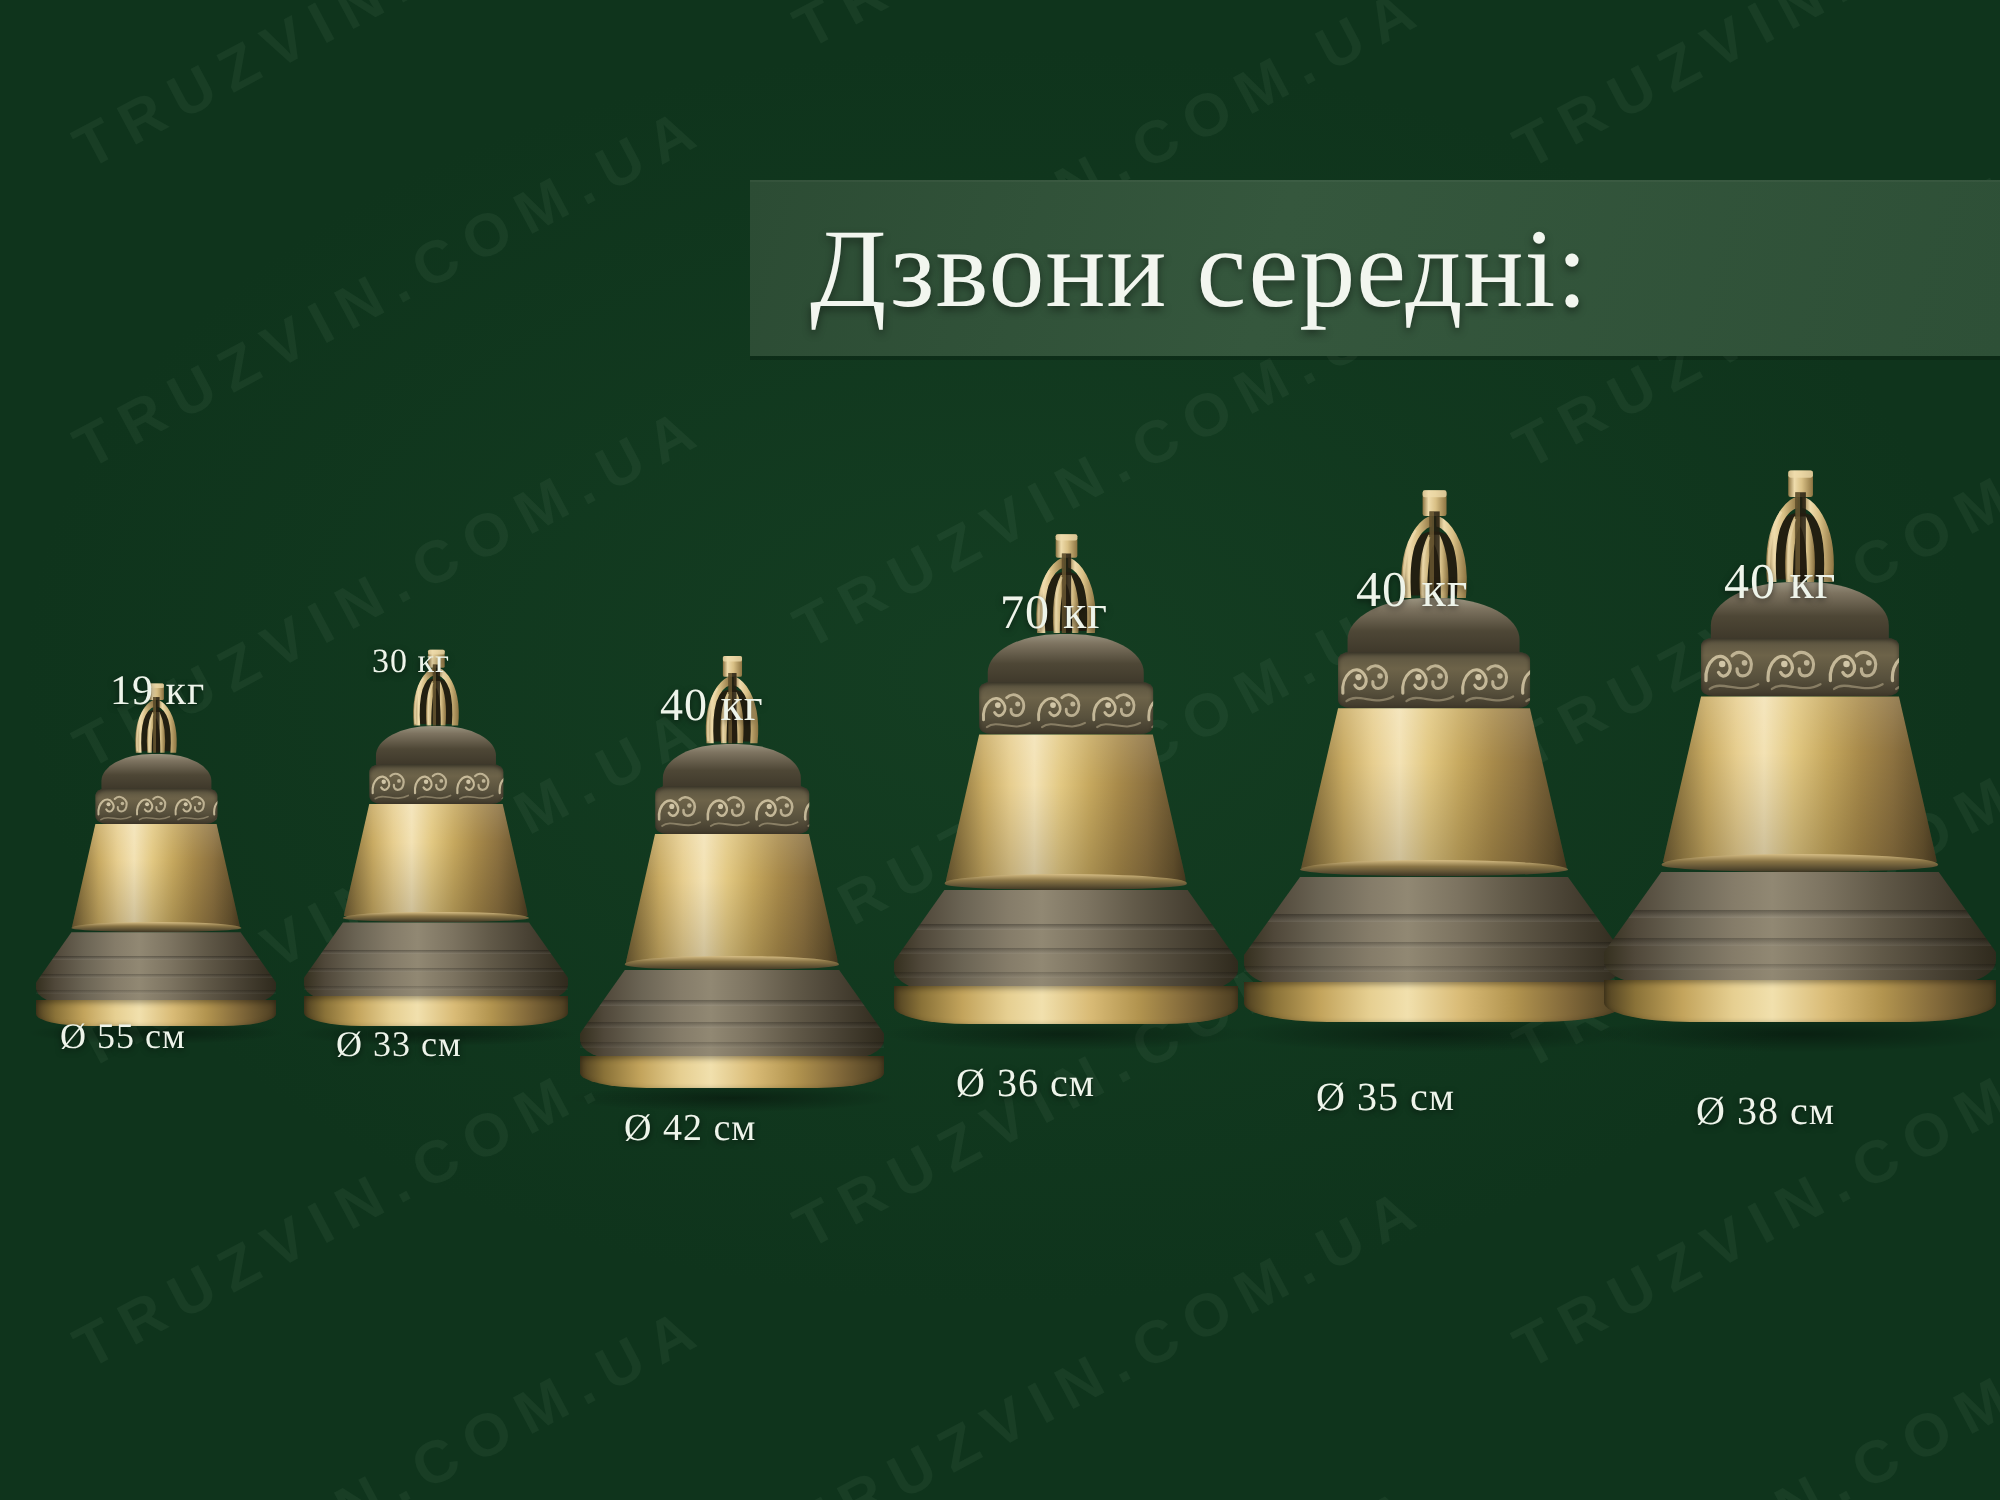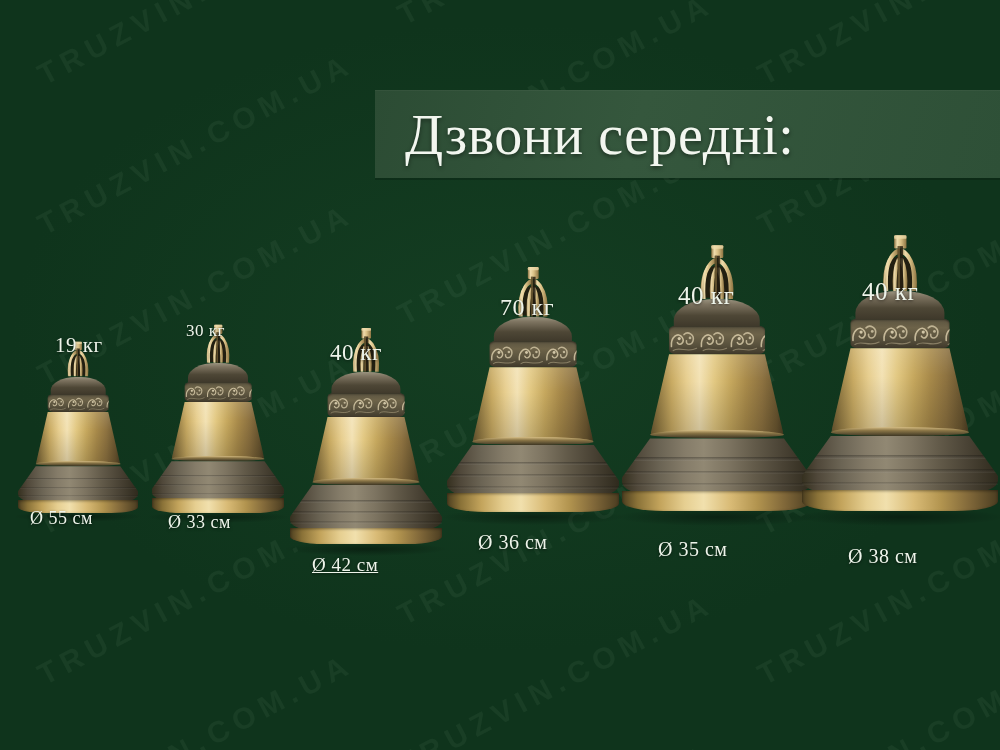--- a/index.html
+++ b/index.html
@@ -477,21 +477,21 @@
           </div>
           <div class="waist-ring" style="top: 151.385px; width: 107.16px; height: 6.63px;"></div>
           <div class="skirt" style="top: 158.015px; width: 152px; height: 45.305px; clip-path: polygon(14.75% 0%, 85.25% 0%, 100% 70%, 100% 100%, 0% 100%, 0% 70%);">
             <div class="skirt-groove" style="top: 15.4037px; height: 2.652px; opacity: 0.75;"></div>
             <div class="skirt-groove" style="top: 26.2769px; height: 2.652px; opacity: 0.6;"></div>
             <div class="skirt-groove" style="top: 36.244px; height: 2.652px; opacity: 0.45;"></div>
           </div>
           <div class="lip" style="top: 200.668px; width: 152px; height: 16.575px;"></div>
         </div>
         <div class="label-weight" style="left: 40px; top: 308px; font-size: 23px;">40 кг</div>
-        <div class="label-diam" style="left: 22px; top: 522px; font-size: 19px; text-decoration: underline;">Ø 42 см</div>
+        <div class="label-diam" style="left: 22px; top: 522px; font-size: 19px;">Ø 42 см</div>
       </div>
       <div class="bell-group" style="left: 447px; top: 0px; width: 172px; height: 750px;">
         <div class="bell" style="width: 172px; height: 250px; left: 0px; top: 266px; bottom: auto;">
           <div class="shadow-ell" style="width: 182.32px; height: 16.25px; top: 243px;"></div>
           <div class="crown" style="top: 0px; width: 51.6px; height: 53.75px;">
             <svg width="51.6" height="53.75" viewBox="0 0 100 100" preserveAspectRatio="none">
     <defs>
       <linearGradient id="cg" x1="0" y1="0" x2="1" y2="0">
         <stop offset="0%" stop-color="#8d7442"></stop>
                   <stop offset="25%" stop-color="#efdcac"></stop>

